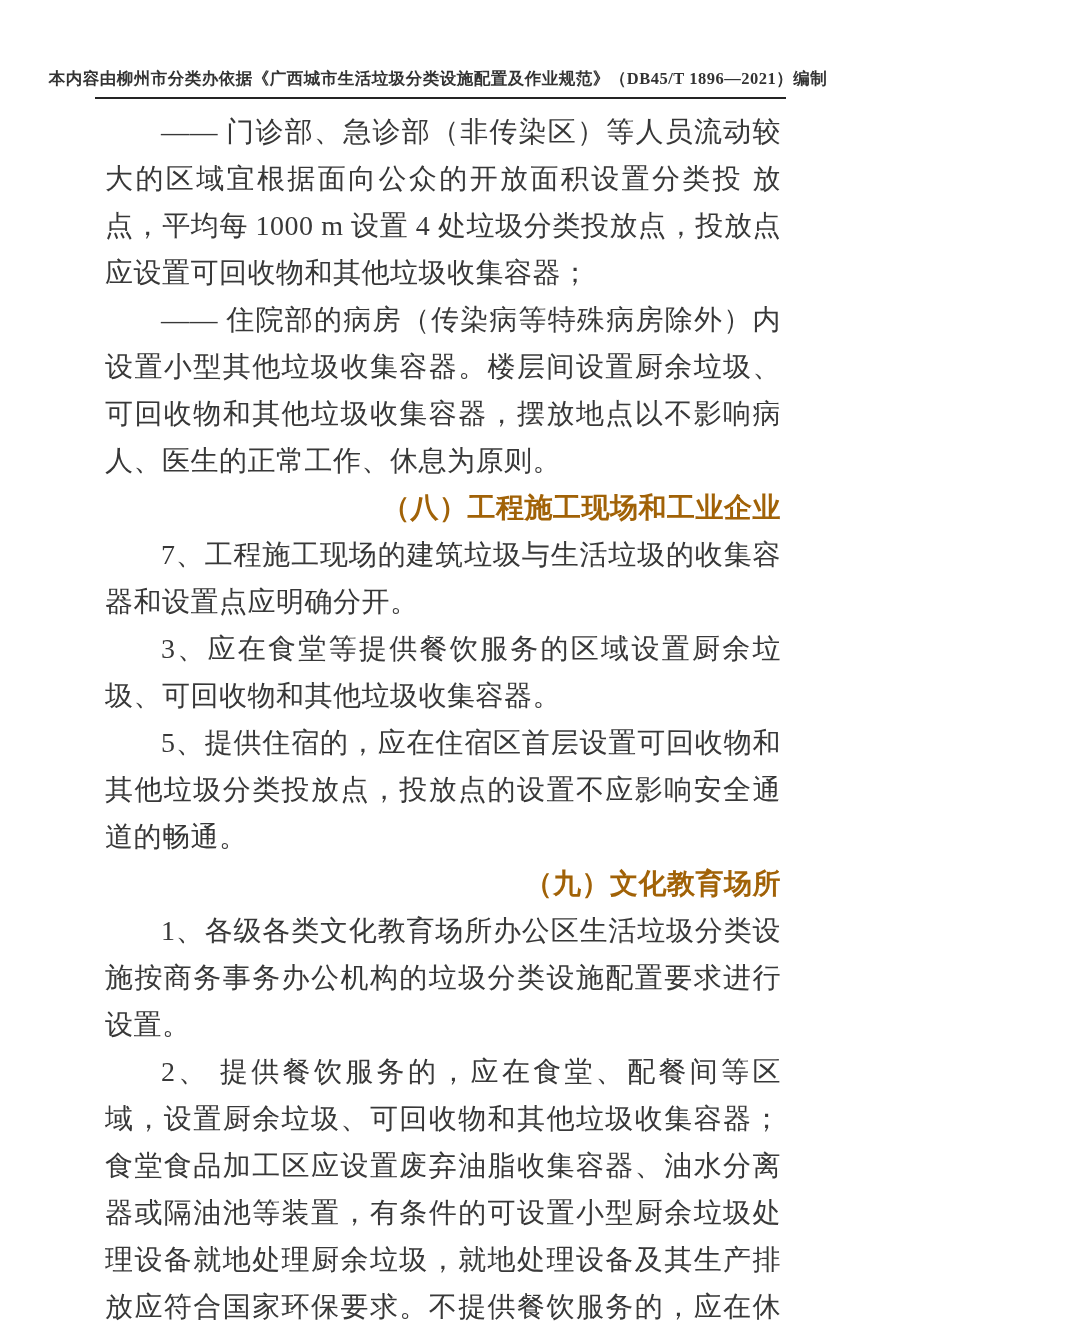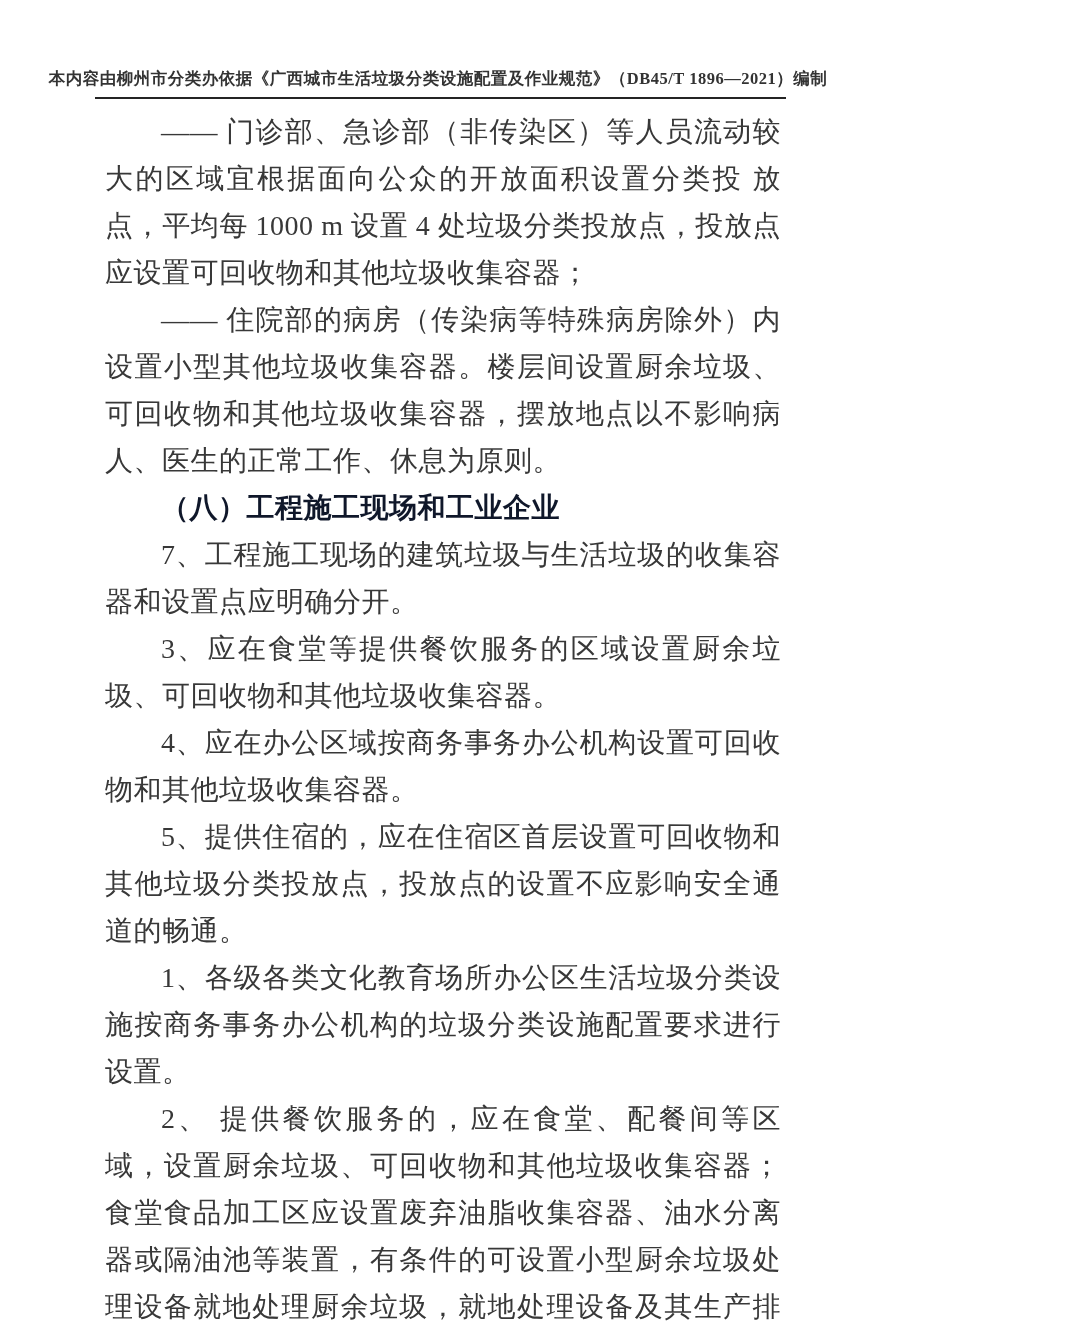--- a/index.html
+++ b/index.html
@@ -39,41 +39,41 @@
   .doc-body p {
     margin: 0;
     font-size: 28px;
     line-height: 47px;
     text-align: justify;
     text-indent: 56px;
     letter-spacing: 0.5px;
   }
   .doc-body p.heading {
     font-weight: bold;
-    text-align: left;
-    color: #0f172a;
+    text-align: right;
+    color: #a16207;
   }
 </style>
 </head>
 <body>
 
 <div class="page">
 
   <div class="header">
     <span class="header-text">本内容由柳州市分类办依据《广西城市生活垃圾分类设施配置及作业规范》（DB45/T 1896—2021）编制</span>
   </div>
 
   <div class="header-rule"></div>
 
   <div class="doc-body">
     <p>——  门诊部、急诊部（非传染区）等人员流动较大的区域宜根据面向公众的开放面积设置分类投 放点，平均每 1000 m 设置 4 处垃圾分类投放点，投放点应设置可回收物和其他垃圾收集容器；</p>
     <p>——  住院部的病房（传染病等特殊病房除外）内设置小型其他垃圾收集容器。楼层间设置厨余垃圾、可回收物和其他垃圾收集容器，摆放地点以不影响病人、医生的正常工作、休息为原则。</p>
     <p class="heading">（八）工程施工现场和工业企业</p>
     <p>7、工程施工现场的建筑垃圾与生活垃圾的收集容器和设置点应明确分开。</p>
     <p>3、应在食堂等提供餐饮服务的区域设置厨余垃圾、可回收物和其他垃圾收集容器。</p>
-    <p>4、应在办公区域按商务事务办公机构设置可回收物和其他垃圾收集容器。</p>
     <p>5、提供住宿的，应在住宿区首层设置可回收物和其他垃圾分类投放点，投放点的设置不应影响安全通道的畅通。</p>
+    <p class="heading">（九）文化教育场所</p>
     <p>1、各级各类文化教育场所办公区生活垃圾分类设施按商务事务办公机构的垃圾分类设施配置要求进行设置。</p>
     <p>2、 提供餐饮服务的，应在食堂、配餐间等区域，设置厨余垃圾、可回收物和其他垃圾收集容器；食堂食品加工区应设置废弃油脂收集容器、油水分离器或隔油池等装置，有条件的可设置小型厨余垃圾处理设备就地处理厨余垃圾，就地处理设备及其生产排放应符合国家环保要求。不提供餐饮服务的，应在休息间、茶水间等设置可回收物、厨余垃圾和其他垃圾收集容器。</p>
     <p>3、每层楼卫生间应设置其他垃圾收集容器。</p>
   </div>
 
 </div>
 
 </body></html>

